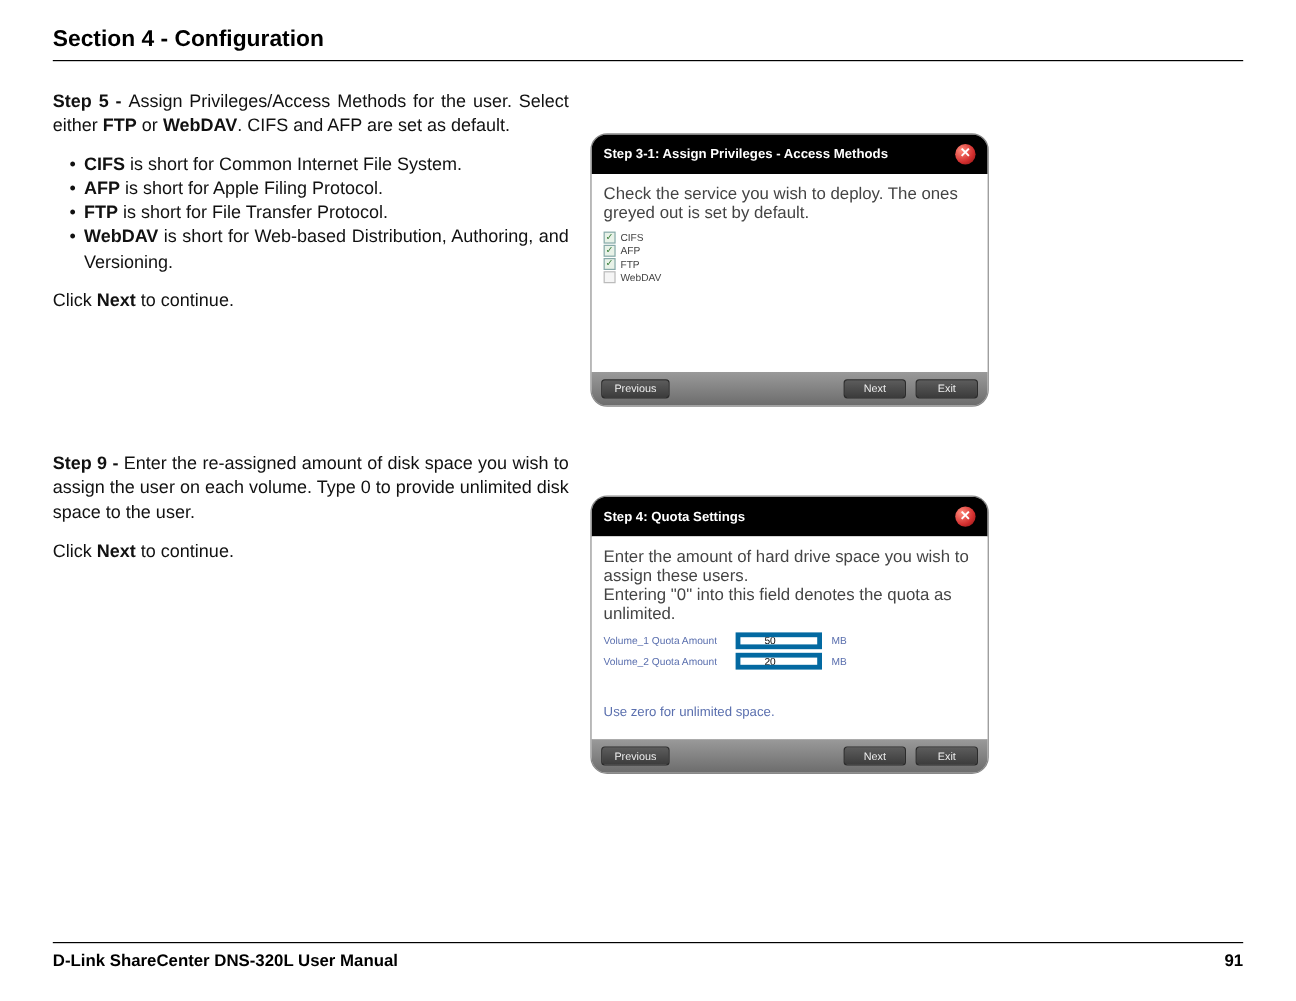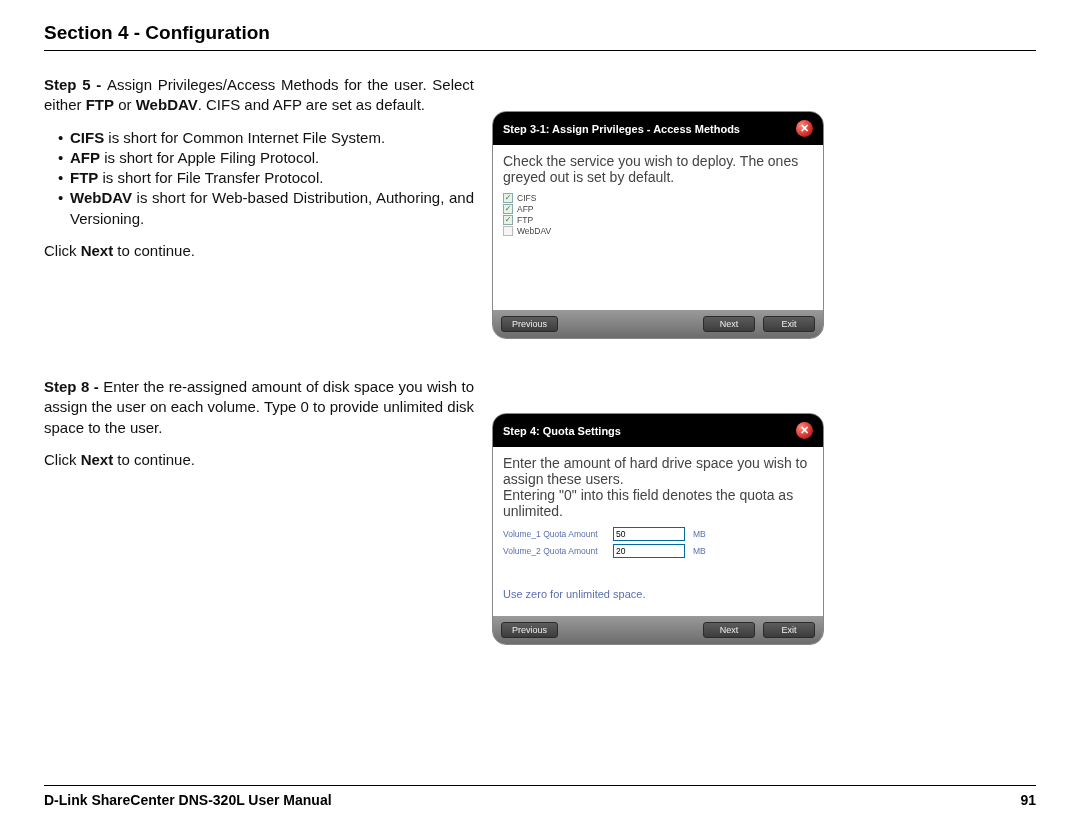--- a/index.html
+++ b/index.html
@@ -85,23 +85,23 @@
     font-size: 8px;
     line-height: 8px;
     text-align: center;
     color: #3a7f3a;
   }
   .cb.unchecked { background: #f5f5f5; color: transparent; border-color: #bbb; }
   .qrow { display: flex; align-items: center; gap: 8px; font-size: 8.5px; color: #5a6fae; margin: 3px 0; }
   .qrow .lbl { width: 102px; }
   .qrow input {
     width: 72px; height: 14px;
-    border: 1px solid #0369a1;
+    border: 4px solid #0369a1;
     font-size: 8.5px;
-    padding: 0 2px;
+    padding: 0 20px;
     background: #fff;
   }
   .qrow .unit { color: #5a6fae; }
   .note { margin-top: 30px; font-size: 11px; color: #5a6fae; }
   .dlg-footer {
     background: linear-gradient(#9a9a9a, #6c6c6c);
     padding: 6px 8px;
     display: flex;
     justify-content: space-between;
     align-items: center;
@@ -181,21 +181,21 @@
         <span class="btn">Next</span>
         <span class="btn">Exit</span>
       </span>
     </div>
   </div>
 </div>
 
 <div class="content-row">
   <div class="text-col">
     <p>
-      <span class="bold">Step 8 - </span><span>Enter the re-assigned amount of disk space you wish to assign the user on each volume. Type 0 to provide unlimited disk space to the user.</span>
+      <span class="bold">Step 9 - </span><span>Enter the re-assigned amount of disk space you wish to assign the user on each volume. Type 0 to provide unlimited disk space to the user.</span>
     </p>
     <p>
       <span>Click </span><span class="bold">Next</span><span> to continue.</span>
     </p>
   </div>
 
   <div class="dialog" style="height:232px;">
     <div class="dlg-title">
       <span>Step 4: Quota Settings</span>
       <span class="close-btn">✕</span>

